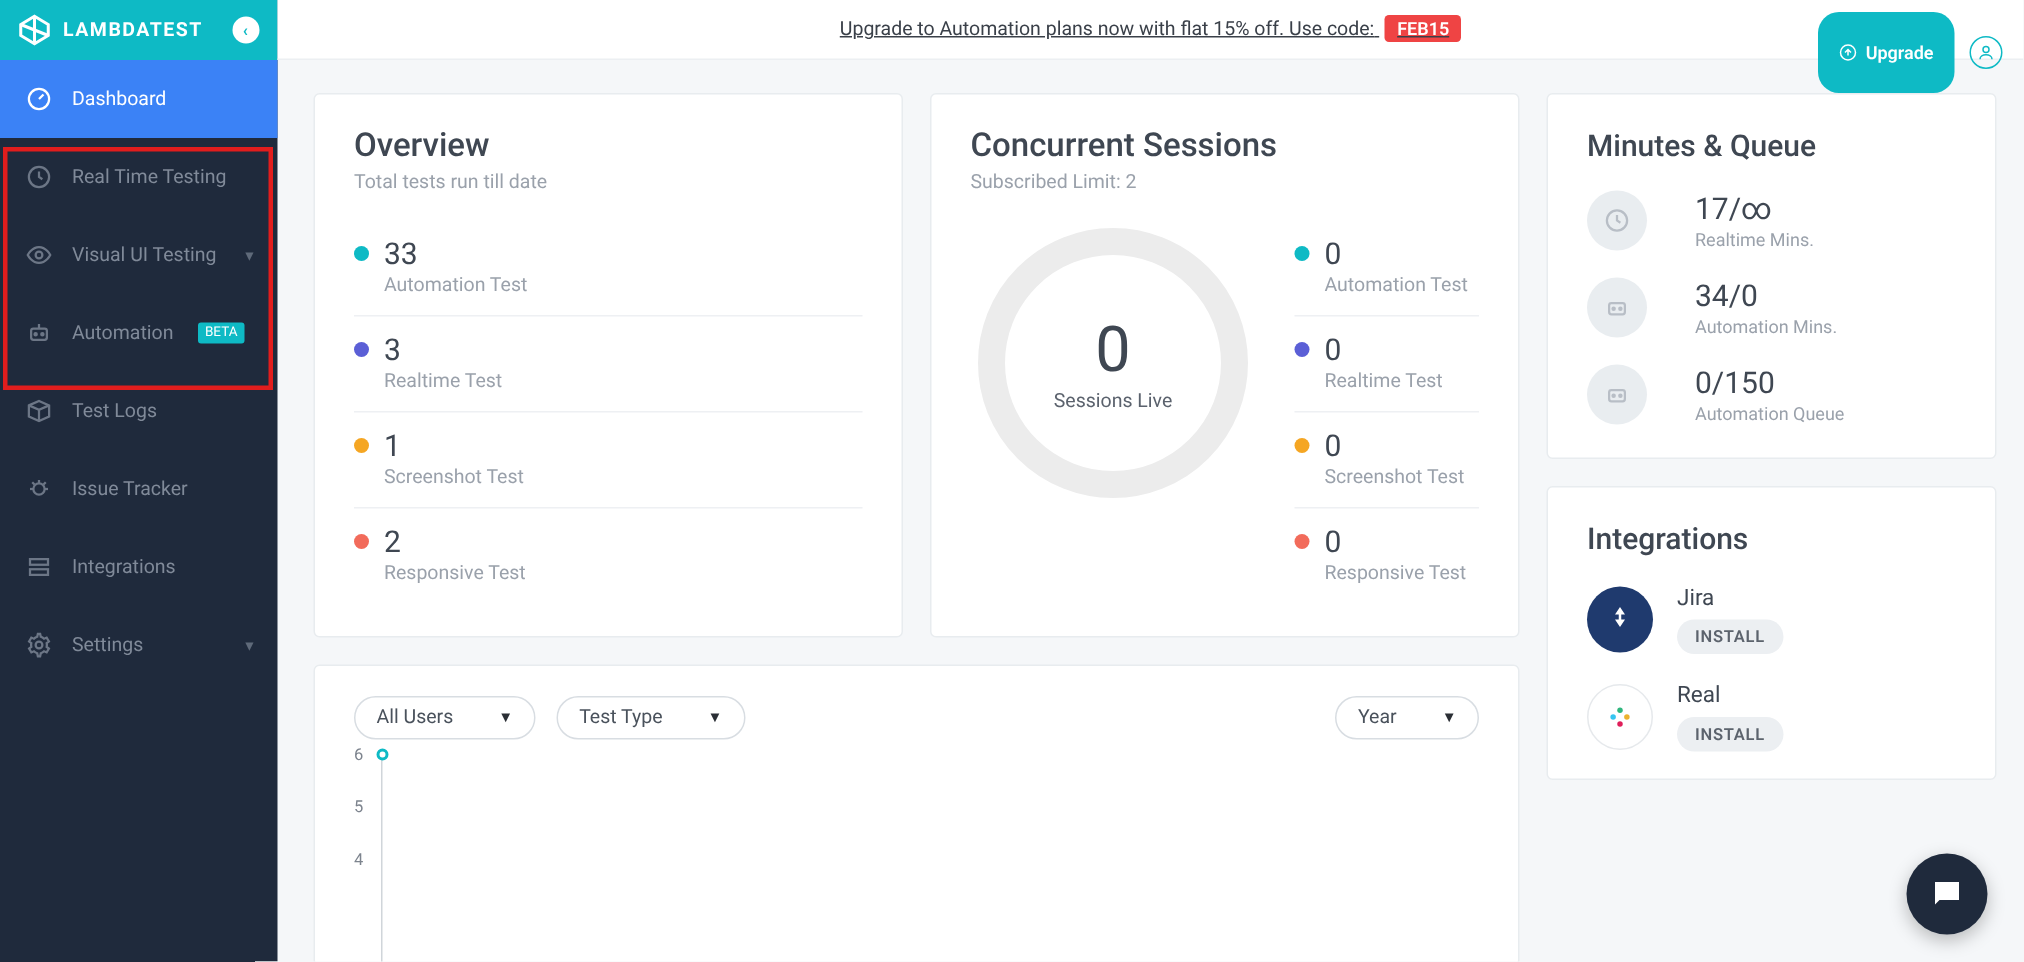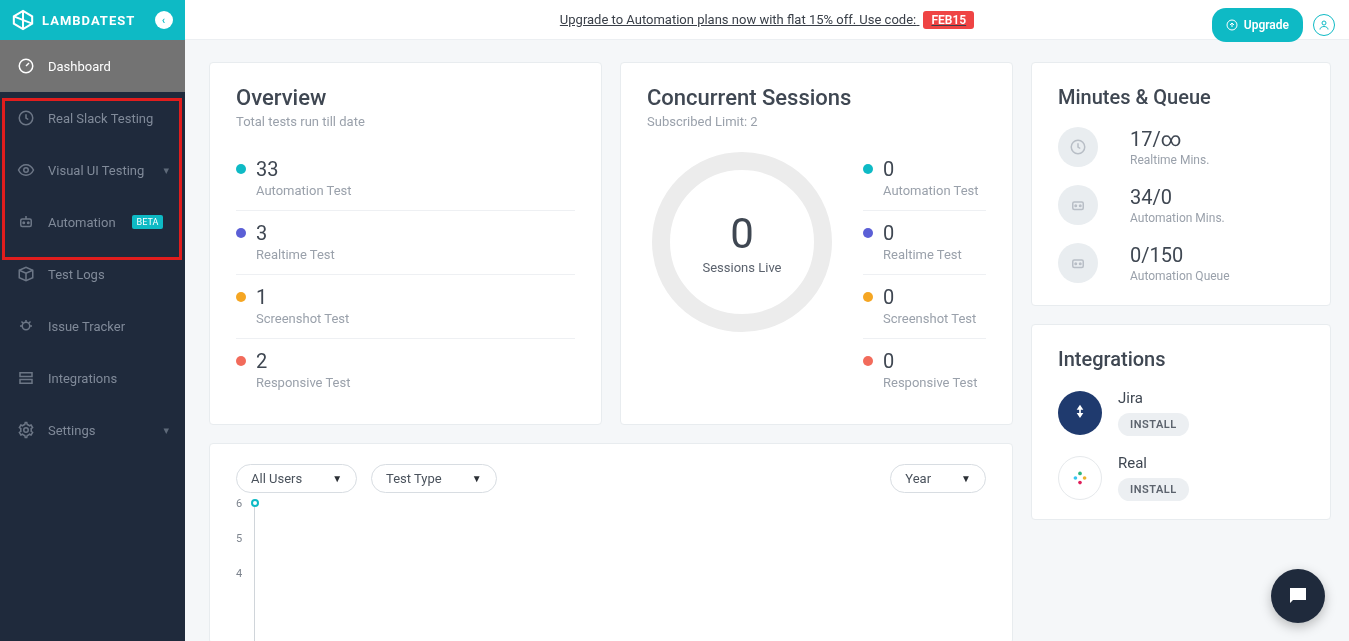--- a/index.html
+++ b/index.html
@@ -4,33 +4,33 @@
 <style>
 * { margin:0; padding:0; box-sizing:border-box; font-family:-apple-system,BlinkMacSystemFont,"Segoe UI",Roboto,Helvetica,Arial,sans-serif; }
 body { background:#f5f7f9; color:#3a4049; width:1349px; height:641px; overflow:hidden; position:relative; }
 
 
 .sidebar { position:absolute; left:0; top:0; width:185px; height:641px; background:#1f2a3c; }
 .brand-bar { height:40px; background:#0ebac5; display:flex; align-items:center; padding:0 12px; color:#fff; font-weight:700; letter-spacing:1px; font-size:13px; gap:8px; }
 .brand-logo { width:22px; height:22px; }
 .brand-collapse { margin-left:auto; width:18px; height:18px; background:#fff; border-radius:50%; display:flex; align-items:center; justify-content:center; color:#0ebac5; font-size:11px; }
 .nav-item { display:flex; align-items:center; gap:12px; padding:0 16px; height:52px; color:#808a99; font-size:13px; cursor:pointer; }
-.nav-item.active { background:#737373; color:#fff; }
+.nav-item.active { background:#3b82f6; color:#fff; }
 .nav-item .icon-slot { width:20px; height:20px; display:flex; align-items:center; justify-content:center; opacity:.8;}
 .nav-item.active .icon-slot { opacity:1; }
 .nav-item .chev { margin-left:auto; font-size:11px; color:#5f6a7a;}
 .beta-badge { background:#0ebac5; color:#fff; font-size:9px; padding:2px 5px; border-radius:2px; margin-left:4px;}
 .highlight-box { position:absolute; left:2px; top:98px; width:180px; height:162px; border:3px solid #e11d1d; pointer-events:none; }
 
 
 .topbar { position:absolute; left:185px; top:0; right:0; height:40px; background:#fff; display:flex; align-items:center; justify-content:center; border-bottom:1px solid #eceff2;text-decoration:underline; }
 .promo { font-size:13px; color:#3a4049; }
 .promo-code { background:#ef4444; color:#fff; padding:2px 8px; border-radius:3px; font-size:12px; font-weight:600; margin-left:4px;}
 .top-right { position:absolute; right:14px; top:8px; display:flex; align-items:center; gap:10px; }
-.upgrade-btn { background:#0ebac5; color:#fff; border:none; border-radius:14px; padding:10px 14px; font-size:12px; font-weight:600; display:flex; align-items:center; gap:6px; cursor:pointer;margin-left:35px;}
+.upgrade-btn { background:#0ebac5; color:#fff; border:none; border-radius:14px; padding:20px 14px; font-size:12px; font-weight:600; display:flex; align-items:center; gap:6px; cursor:pointer;margin-left:35px;}
 .avatar-circle { width:22px; height:22px; border:1px solid #0ebac5; border-radius:50%; display:flex; align-items:center; justify-content:center; color:#0ebac5; font-size:12px;}
 
 .content { position:absolute; left:185px; top:40px; right:0; bottom:0; padding:22px 18px 0 24px; display:grid; grid-template-columns:1fr 300px; gap:18px; }
 .left-col { display:flex; flex-direction:column; gap:18px; }
 .row-top { display:grid; grid-template-columns:1fr 1fr; gap:18px; }
 
 .card { background:#fff; border:1px solid #e8ecef; border-radius:4px; padding:22px 26px; }
 .card-title { font-size:22px; color:#3f4752; font-weight:500; }
 .card-sub { font-size:13px; color:#9aa1ab; margin-top:4px; }
 
@@ -100,21 +100,21 @@
       </span>
     <span>Dashboard</span>
   </div>
   <div class="nav-item">
     <span class="icon-slot">
         <svg width="18" height="18" viewBox="0 0 24 24" fill="none" stroke="currentColor" stroke-width="2">
           <circle cx="12" cy="12" r="9"></circle>
           <path d="M12 7v5l3 2"></path>
         </svg>
       </span>
-    <span>Real Slack Testing</span>
+    <span>Real Time Testing</span>
   </div>
   <div class="nav-item">
     <span class="icon-slot">
         <svg width="18" height="18" viewBox="0 0 24 24" fill="none" stroke="currentColor" stroke-width="2">
           <path d="M2 12s3.5-7 10-7 10 7 10 7-3.5 7-10 7S2 12 2 12z"></path>
           <circle cx="12" cy="12" r="3"></circle>
         </svg>
       </span>
     <span>Visual UI Testing</span>
     <span class="chev">▾</span>

